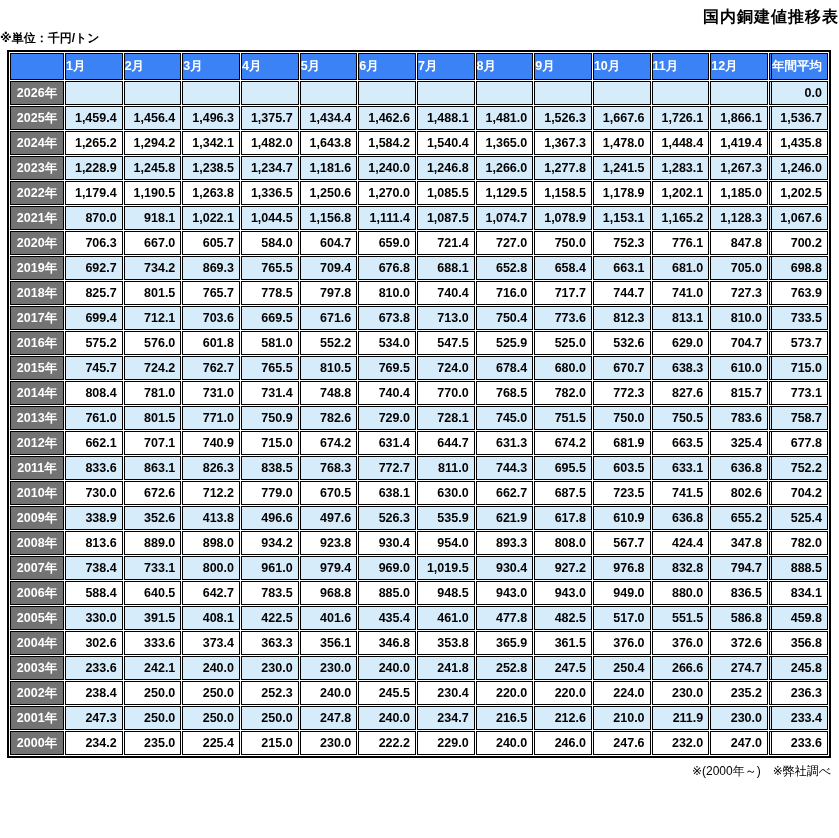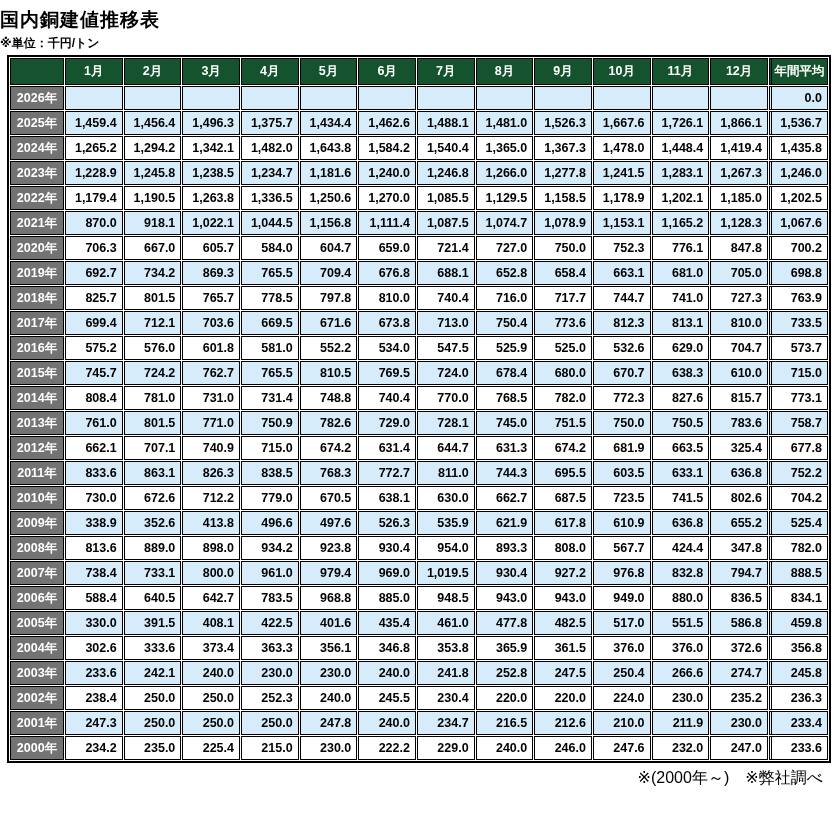--- a/index.html
+++ b/index.html
@@ -11,22 +11,22 @@
     font-family: "Liberation Sans", "DejaVu Sans", sans-serif;
     color: #000;
   }
   .page {
     width: 839px;
     height: 838px;
     box-sizing: border-box;
     overflow: hidden;
   }
   .title {
-    text-align: left;
-    font-size: 19px;
+    text-align: right;
+    font-size: 16px;
     font-weight: bold;
     padding-top: 7px;
     letter-spacing: 1px;
   }
   .unit-note {
     text-align: left;
     font-size: 12px;
     font-weight: bold;
     padding-right: 8px;
     margin-top: 2px;
@@ -45,45 +45,45 @@
   col.c-avg   { width: 59px; }
   th, td {
     border: 1px solid #000;
     font-size: 12.5px;
     font-weight: bold;
     overflow: hidden;
     white-space: nowrap;
     box-sizing: border-box;
   }
   th {
-    background: #14532d;
+    background: #3b82f6;
     color: #ffffff;
-    text-align: center;
+    text-align: left;
     height: 27px;
     padding: 0;
   }
   td { height: 24px; }
   td.year-cell {
     background: #737373;
     color: #ffffff;
     text-align: center;
     padding: 0;
   }
   td.val-cell {
     background: #ffffff;
     text-align: right;
     padding: 0 5px 0 0;
   }
   tr.shaded td.val-cell { background: #d7ecfa; }
   th.avg-col, td.avg-col { border-left: 3px double #000; }
   .footer-note {
     text-align: right;
-    font-size: 16px;
+    font-size: 12px;
     font-weight: normal;
-    padding-right: 16px;
+    padding-right: 8px;
     margin-top: 5px;
   }
 </style>
 </head>
 <body>
 
 <div class="page">
   <div class="title">国内銅建値推移表</div>
   <div class="unit-note">※単位：千円/トン</div>
 

